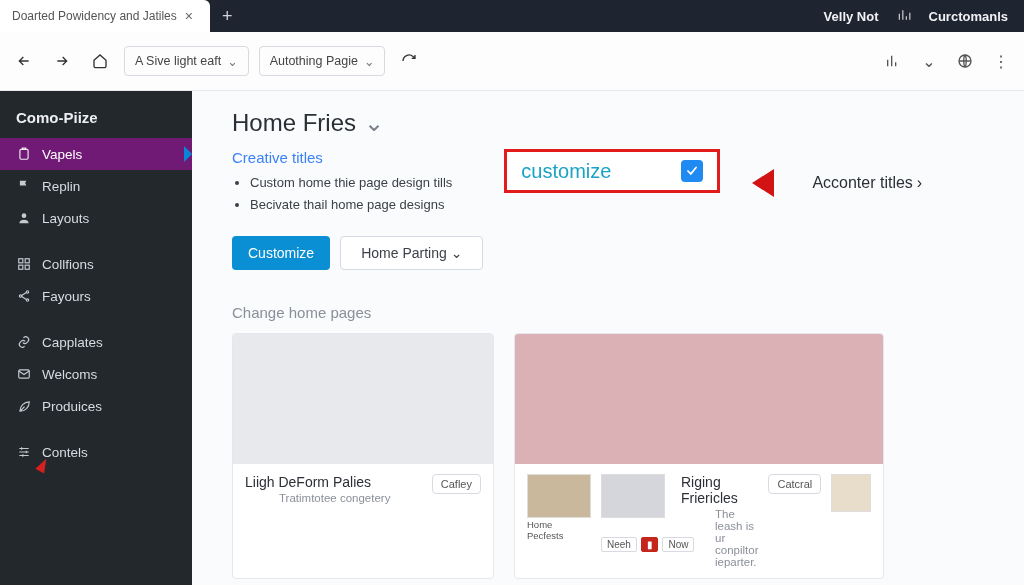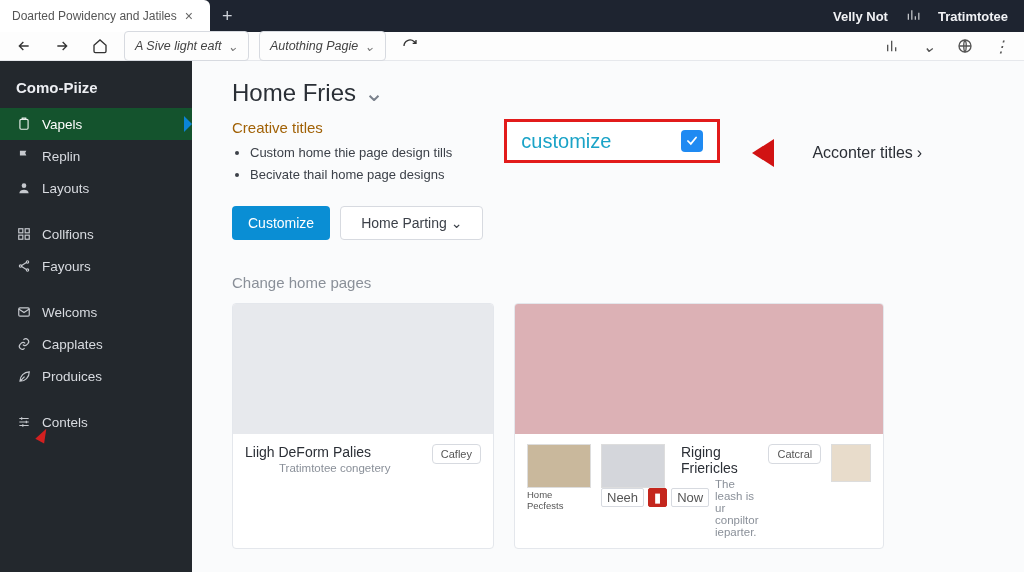--- a/index.html
+++ b/index.html
@@ -8,48 +8,48 @@
   
   .topbar { display: flex; align-items: center; height: 32px; background: #1e2430; color: #e2e4e8; font-size: 12px; }
   .tab { display: flex; align-items: center; gap: 8px; background: #fff; color: #333; height: 32px; padding: 9px 12px; border-top-right-radius: 6px; min-width: 210px; }
   .tab-title { font-size: 12px; color: #555; white-space: nowrap; overflow: hidden; text-overflow: ellipsis; max-width: 170px; }
   .tab-close { color: #666; font-size: 14px; cursor: pointer; }
   .tab-add { color: #cfd3da; font-size: 18px; padding: 0 12px; cursor: pointer; }
   .top-right { margin-left: auto; display: flex; align-items: center; gap: 18px; padding-right: 16px; font-size: 13px; font-weight: 600; color: #f1f2f5; }
   .top-right .icon-sm { opacity: .85; }
 
   
-  .toolbar { display: flex; align-items: center; height: 29px; background: #fdfdfd; border-bottom: 1px solid #e6e8ec; padding: 0 10px; gap: 10px; font-style: italic; }
+  .toolbar { display: flex; align-items: center; height: 59px; background: #fdfdfd; border-bottom: 1px solid #e6e8ec; padding: 0 10px; gap: 10px; }
   .nav-btn { width: 28px; height: 28px; display: flex; align-items: center; justify-content: center; color: #333; cursor: pointer; border-radius: 4px; }
   .nav-btn svg { width: 16px; height: 16px; }
   .chip { display: flex; align-items: center; height: 30px; border: 1px solid #d7dae0; border-radius: 4px; padding: 0 10px; font-size: 12.5px; color: #444; gap: 6px; cursor: pointer; }
   .chip .caret { color: #777; }
   .toolbar-spacer { flex: 1; }
   .tb-icon { width: 26px; height: 26px; display: flex; align-items: center; justify-content: center; color: #555; cursor: pointer; }
 
   
   .app { display: flex; height: calc(585px - 32px - 42px); }
   .sidebar { width: 192px; background: #23282d; color: #d8dbe0; padding-top: 10px; font-size: 14px; }
   .side-title { padding: 8px 16px 12px; font-weight: 600; font-size: 15px; color: #eceef2; }
   .side-item { display: flex; align-items: center; gap: 10px; padding: 8px 16px; cursor: pointer; font-size: 13.5px; color: #d8dbe0; }
-  .side-item.active { background: #14532d; color: #fff; position: relative; }
+  .side-item.active { background: #701a75; color: #fff; position: relative; }
   .side-item.active::after { content: ""; position: absolute; right: -8px; top: 50%; transform: translateY(-50%); border: 8px solid transparent; border-left-color: #0a84d6; }
   .side-item .ico { width: 16px; height: 16px; display: flex; align-items: center; justify-content: center; opacity: .9; }
   .side-sep { height: 14px; }
   .contels-arrow { position: relative; }
   .contels-arrow::before { content: ""; position: absolute; left: 38px; top: 22px; width: 0; height: 0; border-left: 5px solid transparent; border-right: 5px solid transparent; border-bottom: 14px solid #d32020; transform: rotate(28deg); }
   .main { flex: 1; background: #fafbfc; overflow: hidden; padding: 0 0 0 0; }
   .main-inner { padding: 18px 26px 0 40px; }
 
   .page-title { display: flex; align-items: center; gap: 8px; font-size: 24px; color: #2a2f36; font-weight: 500; margin-bottom: 12px; }
   .page-title .caret { color: #7a818c; }
 
   .row1 { display: flex; align-items: flex-start; gap: 10px; }
   .creative { }
-  .creative h4 { font-size: 15px; color: #a16207; font-weight: 500; margin-bottom: 6px; }
+  .creative h4 { font-size: 15px; color: #3b82f6; font-weight: 500; margin-bottom: 6px; }
   .creative ul { list-style: disc; padding-left: 18px; font-size: 13px; color: #3c4149; line-height: 1.7; }
 
   .customize-box { margin-left: 42px; border: 3px solid #e21b1b; padding: 6px 14px; display: flex; align-items: center; gap: 70px; height: 44px; background: #fff; }
   .customize-box .txt { color: #1aa3c7; font-size: 20px; }
   .checkbox { width: 22px; height: 22px; border-radius: 4px; background: #1f8af2; display: flex; align-items: center; justify-content: center; }
   .checkbox svg { width: 14px; height: 14px; stroke: #fff; }
 
   .red-arrow { margin-left: 22px; width: 0; height: 0; border-top: 14px solid transparent; border-bottom: 14px solid transparent; border-right: 22px solid #d11313; align-self: center; }
 
   .acconter { margin-left: 28px; font-size: 16px; color: #2b2f36; align-self: center; display: flex; align-items: center; gap: 4px; cursor:pointer; }
@@ -69,21 +69,21 @@
   .card-body { padding: 10px 12px; display:flex; gap:10px; align-items:flex-start; }
   .card-body .col { flex:1; }
   .card-title { font-size: 14px; color: #2b2f36; font-weight: 500; }
   .card-sub { font-size: 11.5px; color: #8a9099; margin-top: 2px; margin-left: 34px; }
   .chip-sm { border: 1px solid #d7dae0; border-radius: 4px; padding: 3px 8px; font-size: 11px; color: #555; }
   .mini-row { display:flex; gap:10px; }
   .mini { width: 64px; }
   .mini-img { height: 44px; background: #c9b89c; border: 1px solid #ddd; }
   .mini-img.b { background:#d4d6db; }
   .mini-cap { font-size: 9.5px; color:#555; margin-top:2px; line-height:1.1; }
-  .tagrow { display:flex; gap:4px; align-items:flex-end; font-size:13px; color:#555; }
+  .tagrow { display:flex; gap:4px; align-items:flex-end; font-size:10px; color:#555;margin-top:19px; }
   .tag { border:1px solid #d7dae0; padding:1px 5px; border-radius:2px; }
   .tag.red { background:#c4261d; color:#fff; border-color:#c4261d; }
   .mini2 { width:58px; }
   .mini2-img { height:38px; background: #e8dccb; border:1px solid #ddd; }
 </style>
 </head>
 <body>
 
 <div class="topbar">
   <div class="tab">
@@ -91,21 +91,21 @@
     <span class="tab-close">×</span>
   </div>
   <div class="tab-add">+</div>
   <div class="top-right">
     <span>Velly Not</span>
     <span class="icon-sm">
       <svg width="14" height="14" viewBox="0 0 24 24" fill="none" stroke="currentColor" stroke-width="2">
           <path d="M4 20V10M10 20V4M16 20V14M22 20V8"></path>
         </svg>
     </span>
-    <span>Tratimtotee</span>
+    <span>Curctomanls</span>
   </div>
 </div>
 
 <div class="toolbar">
   <div class="nav-btn">
       <svg viewBox="0 0 24 24" fill="none" stroke="currentColor" stroke-width="2">
         <path d="M19 12H5M11 18l-6-6 6-6"></path>
       </svg>
     </div>
   <div class="nav-btn">
@@ -197,33 +197,33 @@
             <circle cx="18" cy="19" r="2"></circle>
             <path d="M8 11l8-5M8 13l8 5"></path>
           </svg>
         </span>
       <span>Fayours</span>
     </div>
     <div class="side-sep"></div>
     <div class="side-item">
       <span class="ico">
           <svg width="14" height="14" viewBox="0 0 24 24" fill="none" stroke="currentColor" stroke-width="2">
+            <path d="M10 13a5 5 0 0 0 7 0l2-2a5 5 0 0 0-7-7l-1 1M14 11a5 5 0 0 0-7 0l-2 2a5 5 0 0 0 7 7l1-1"></path>
+          </svg>
+        </span>
+      <span>Capplates</span>
+    </div>
+    <div class="side-item">
+      <span class="ico">
+          <svg width="14" height="14" viewBox="0 0 24 24" fill="none" stroke="currentColor" stroke-width="2">
             <rect x="3" y="5" width="18" height="14" rx="2"></rect>
             <path d="M3 7l9 6 9-6"></path>
           </svg>
         </span>
       <span>Welcoms</span>
-    </div>
-    <div class="side-item">
-      <span class="ico">
-          <svg width="14" height="14" viewBox="0 0 24 24" fill="none" stroke="currentColor" stroke-width="2">
-            <path d="M10 13a5 5 0 0 0 7 0l2-2a5 5 0 0 0-7-7l-1 1M14 11a5 5 0 0 0-7 0l-2 2a5 5 0 0 0 7 7l1-1"></path>
-          </svg>
-        </span>
-      <span>Capplates</span>
     </div>
     <div class="side-item">
       <span class="ico">
           <svg width="14" height="14" viewBox="0 0 24 24" fill="none" stroke="currentColor" stroke-width="2">
             <path d="M5 21c0-9 7-16 16-16 0 9-7 16-16 16zM5 21l8-8"></path>
           </svg>
         </span>
       <span>Produices</span>
     </div>
     <div class="side-sep"></div>

